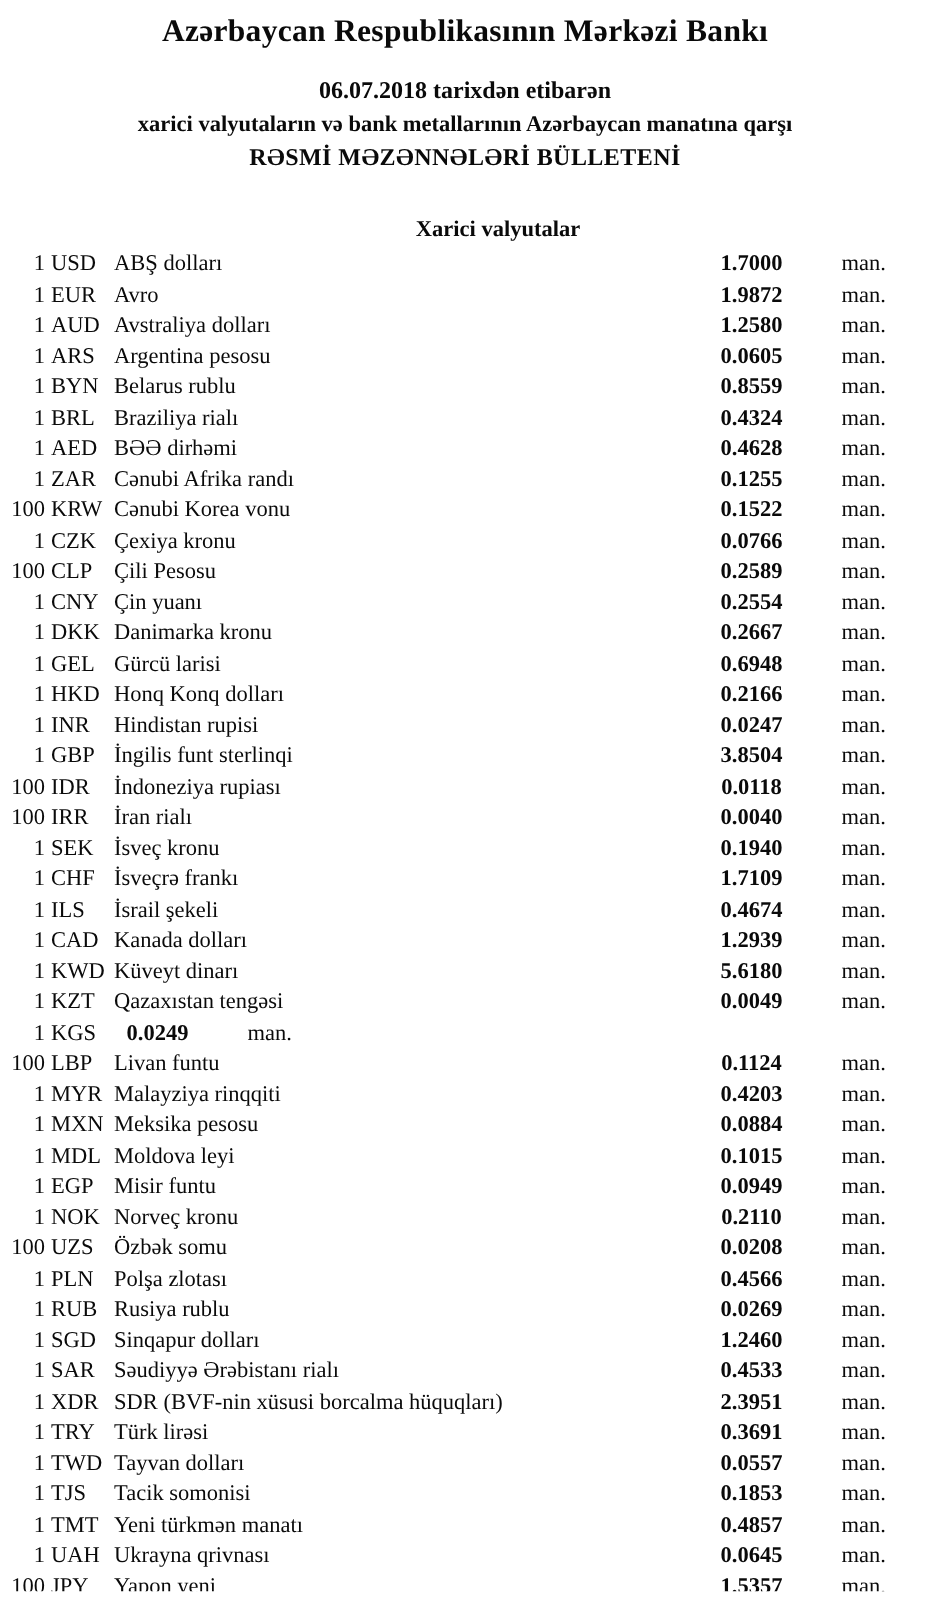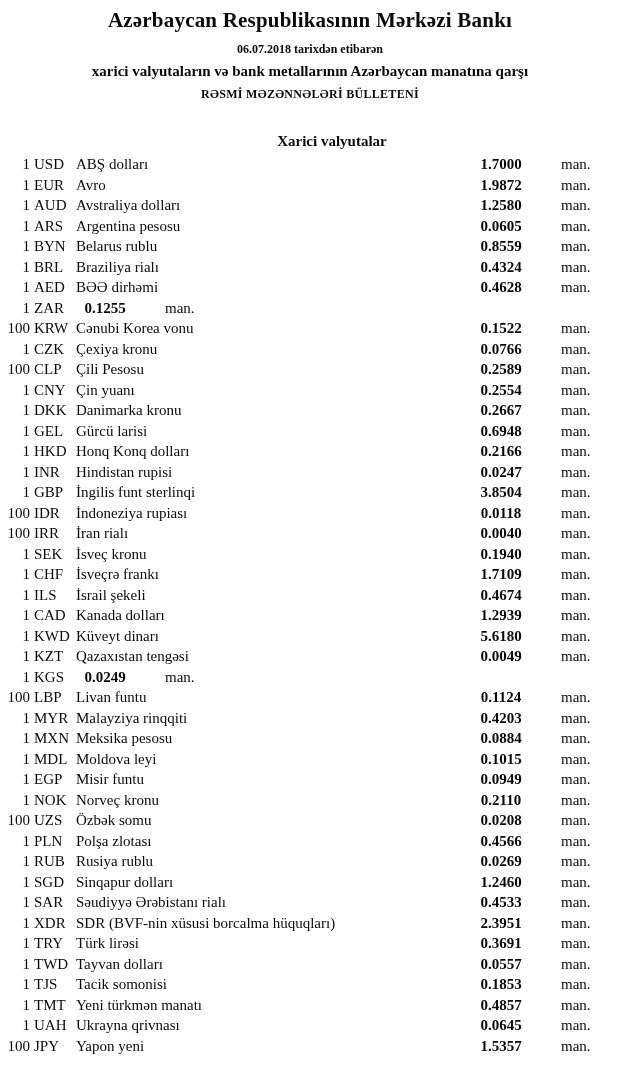--- a/index.html
+++ b/index.html
@@ -17,33 +17,33 @@
     overflow: hidden;
   }
   .header { text-align: center; padding-top: 8px; }
   .title {
     font-size: 21px;
     font-weight: bold;
     line-height: 24px;
     letter-spacing: 0.2px;
   }
   .date-line {
-    font-size: 12px;
+    font-size: 16px;
     font-weight: bold;
     line-height: 18px;
-    margin-top: 8px;
+    margin-top: 20px;
   }
   .subtitle {
     font-size: 15px;
     font-weight: bold;
     line-height: 18px;
     margin-top: 4px;
   }
   .bulletin {
-    font-size: 12px;
+    font-size: 16px;
     font-weight: bold;
     line-height: 20px;
     margin-top: 4px;
     letter-spacing: 0.3px;
   }
   .section-title {
     text-align: center;
     font-size: 15px;
     font-weight: bold;
     line-height: 19px;
@@ -124,20 +124,21 @@
       <div class="row">
     <span class="qty">1</span>
     <span class="code">AED</span>
     <span class="name">BƏƏ dirhəmi</span>
     <span class="rate">0.4628</span>
     <span class="unit">man.</span>
   </div>
       <div class="row">
     <span class="qty">1</span>
     <span class="code">ZAR</span>
+    <span class="name">Cənubi Afrika randı</span>
     <span class="rate">0.1255</span>
     <span class="unit">man.</span>
   </div>
       <div class="row">
     <span class="qty">100</span>
     <span class="code">KRW</span>
     <span class="name">Cənubi Korea vonu</span>
     <span class="rate">0.1522</span>
     <span class="unit">man.</span>
   </div>

